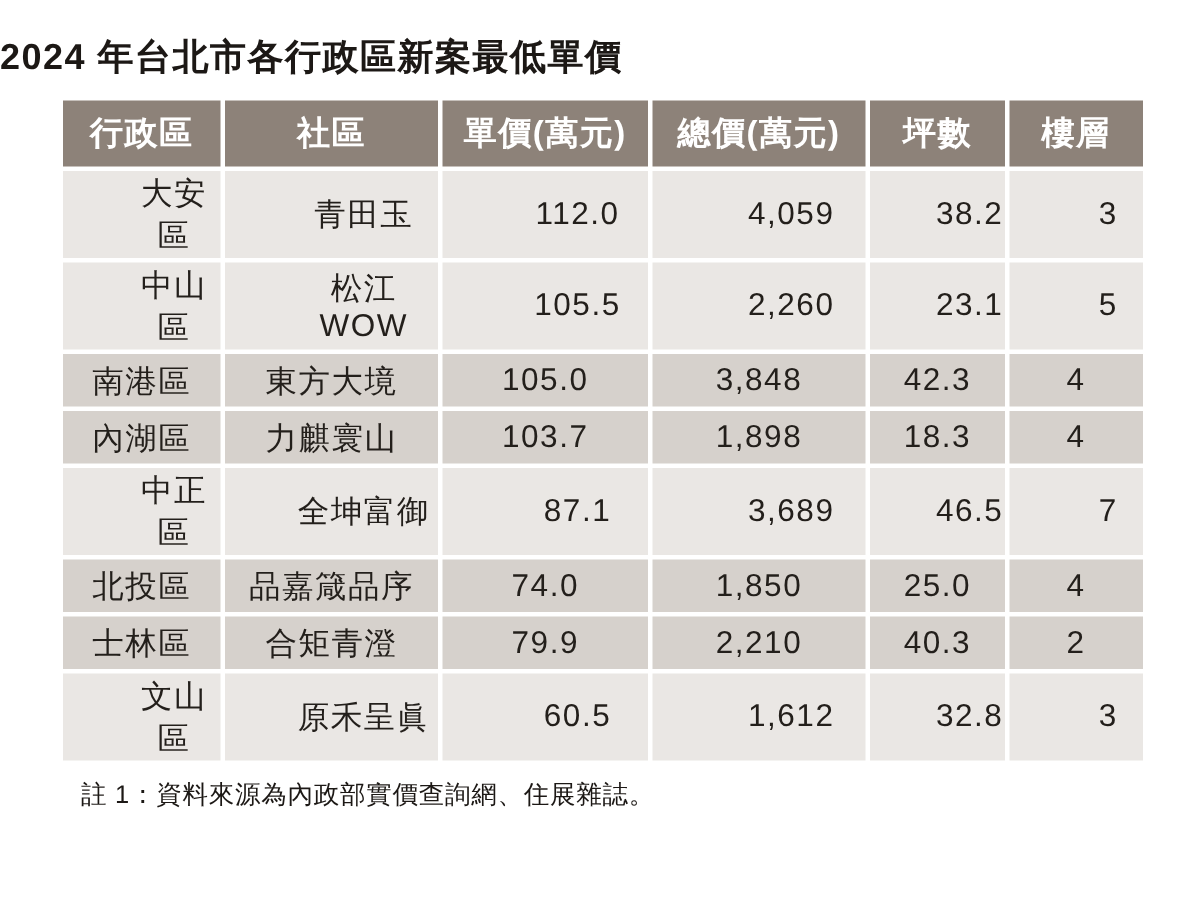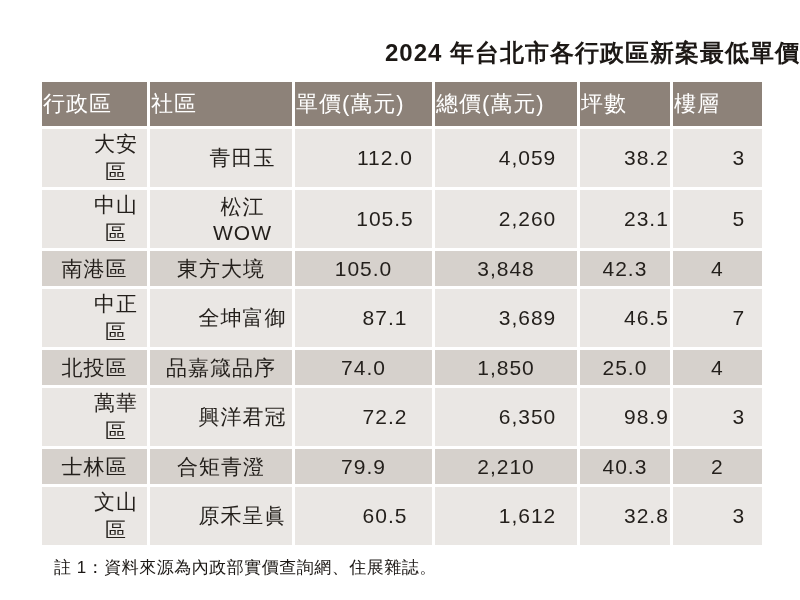--- a/index.html
+++ b/index.html
@@ -3,40 +3,40 @@
 <meta charset="utf-8">
 <style>
   html,body{margin:0;padding:0;background:#ffffff;}
   body{
     width:800px;height:600px;overflow:hidden;
     font-family:"Liberation Sans","DejaVu Sans",sans-serif;
     color:#231f1b;
     -webkit-font-smoothing:antialiased;
   }
   .page-title{
-    margin:37px 0 10px 0;
-    text-align:right;
+    margin:22px 0 10px 0;
+    text-align:left;
     font-size:24px;
     font-weight:bold;
     letter-spacing:1px;
     color:#1c1815;
   }
   table.price-table{
     border-collapse:separate;
     border-spacing:3px;
     margin-left:39px;
     table-layout:fixed;
   }
   .price-table th{
     background:#8d8279;
     color:#ffffff;
     font-size:22px;
-    font-weight:normal;
+    font-weight:bold;
     height:42px;
-    text-align:left;
+    text-align:center;
     vertical-align:middle;
     letter-spacing:1px;
   }
   .price-table td{
     font-size:21px;
     height:33px;
     text-align:center;
     vertical-align:middle;
     letter-spacing:1px;
   }
@@ -100,43 +100,43 @@
     <td>5</td>
   </tr>
       <tr class="row-odd">
     <td>南港區</td>
     <td>東方大境</td>
     <td>105.0</td>
     <td>3,848</td>
     <td>42.3</td>
     <td>4</td>
   </tr>
+      <tr class="row-odd">
+    <td>內湖區</td>
+    <td>力麒寰山</td>
+    <td>103.7</td>
+    <td>1,898</td>
+    <td>18.3</td>
+    <td>4</td>
+  </tr>
       <tr class="row-even">
     <td>中正區</td>
     <td>全坤富御</td>
     <td>87.1</td>
     <td>3,689</td>
     <td>46.5</td>
     <td>7</td>
   </tr>
       <tr class="row-odd">
     <td>北投區</td>
     <td>品嘉箴品序</td>
     <td>74.0</td>
     <td>1,850</td>
     <td>25.0</td>
     <td>4</td>
-  </tr>
-      <tr class="row-even">
-    <td>萬華區</td>
-    <td>興洋君冠</td>
-    <td>72.2</td>
-    <td>6,350</td>
-    <td>98.9</td>
-    <td>3</td>
   </tr>
       <tr class="row-odd">
     <td>士林區</td>
     <td>合矩青澄</td>
     <td>79.9</td>
     <td>2,210</td>
     <td>40.3</td>
     <td>2</td>
   </tr>
       <tr class="row-even">

